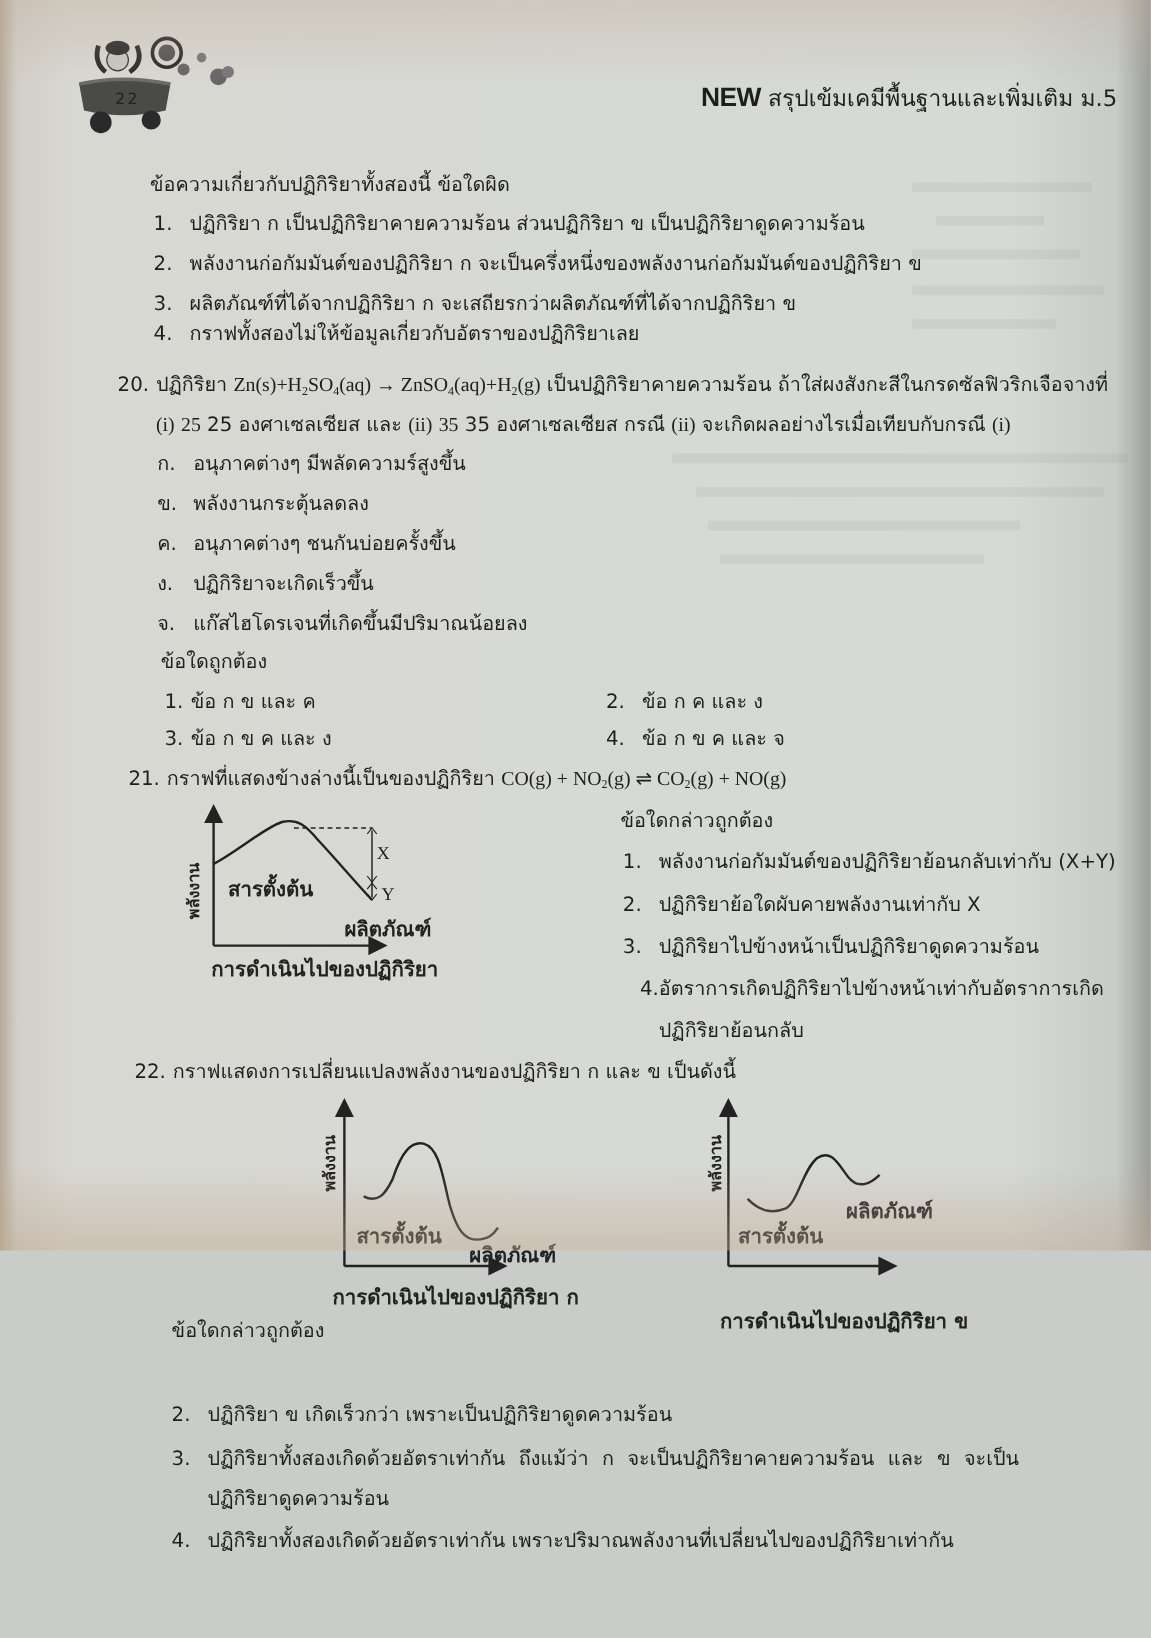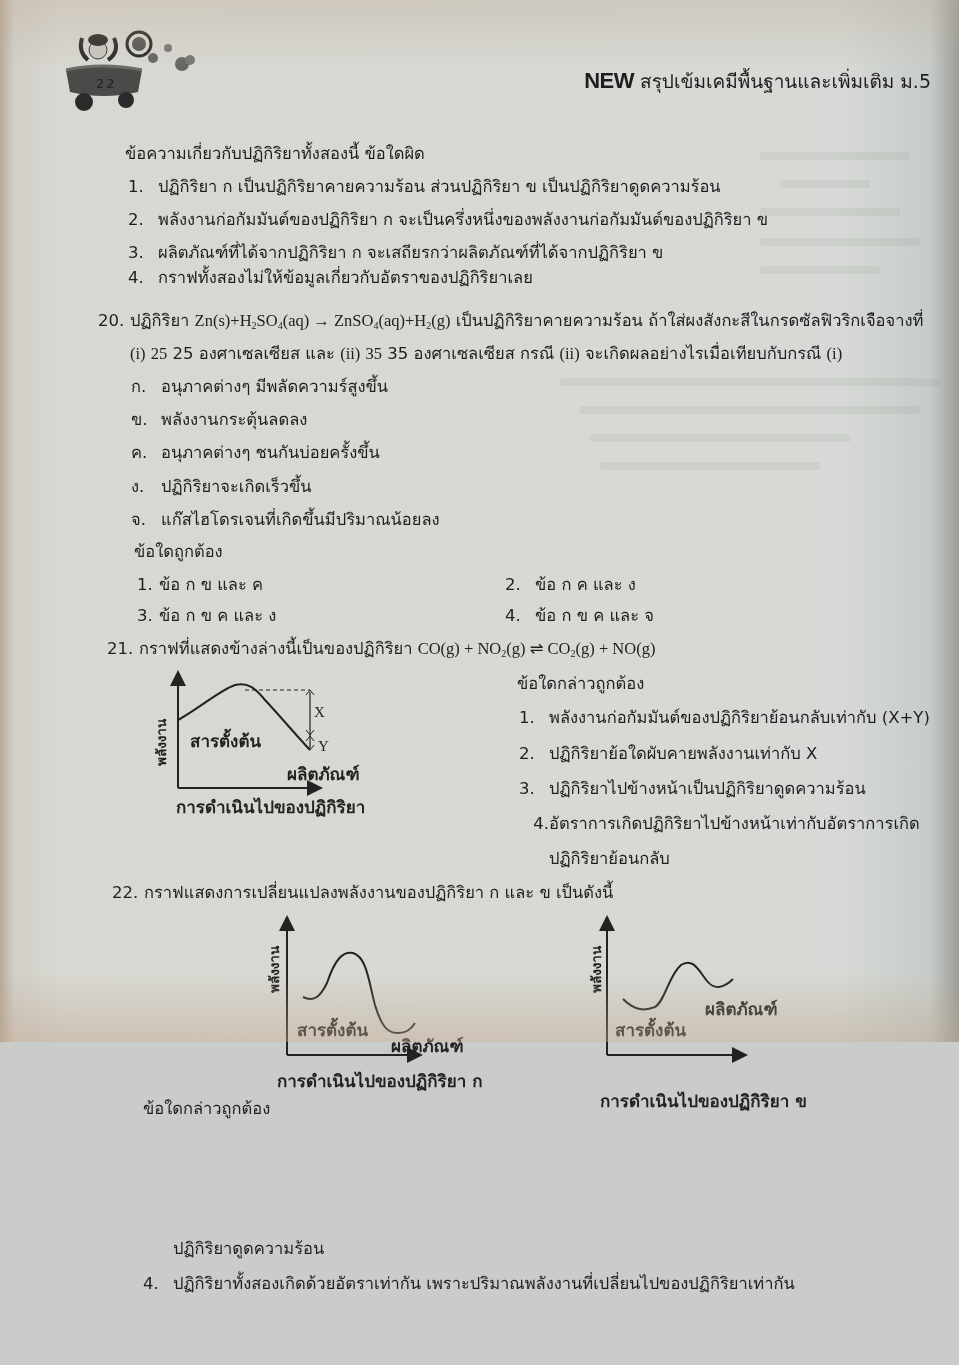--- a/index.html
+++ b/index.html
@@ -171,17 +171,19 @@
       <line x1="32" y1="140" x2="165" y2="140" stroke="#222" stroke-width="2" marker-end="url(#ah3)"></line>
       <path d="M48 84 C60 96 70 96 80 92 C90 86 94 60 106 50 C118 42 124 56 132 66 C140 76 150 72 158 64" stroke="#222" stroke-width="2" fill="none"></path>
     </svg>
     <span class="glabel" style="left:40px;top:101px;">สารตั้งต้น</span>
     <span class="glabel" style="left:130px;top:80px;">ผลิตภัณฑ์</span>
     <span class="ylabel" style="left:10px;top:78px;">พลังงาน</span>
     <span class="glabel" style="left:25px;top:152px;margin-top:20px;">การดำเนินไปของปฏิกิริยา ข</span>
   </div>
 
   <div class="t" style="left:143px;top:1098px;">ข้อใดกล่าวถูกต้อง</div>
+  <div class="t" style="left:143px;top:1168px;"><span class="num">2.</span><span>ปฏิกิริยา ข เกิดเร็วกว่า เพราะเป็นปฏิกิริยาดูดความร้อน</span></div>
+  <div class="t" style="left:143px;top:1205px;word-spacing:6px;"><span class="num">3.</span><span>ปฏิกิริยาทั้งสองเกิดด้วยอัตราเท่ากัน ถึงแม้ว่า ก จะเป็นปฏิกิริยาคายความร้อน และ ข จะเป็น</span></div>
   <div class="t" style="left:173px;top:1238px;">ปฏิกิริยาดูดความร้อน</div>
   <div class="t" style="left:143px;top:1273px;"><span class="num">4.</span><span>ปฏิกิริยาทั้งสองเกิดด้วยอัตราเท่ากัน เพราะปริมาณพลังงานที่เปลี่ยนไปของปฏิกิริยาเท่ากัน</span></div>
 
   <div class="page-bottom"></div>
 </div>
 
 </body></html>

